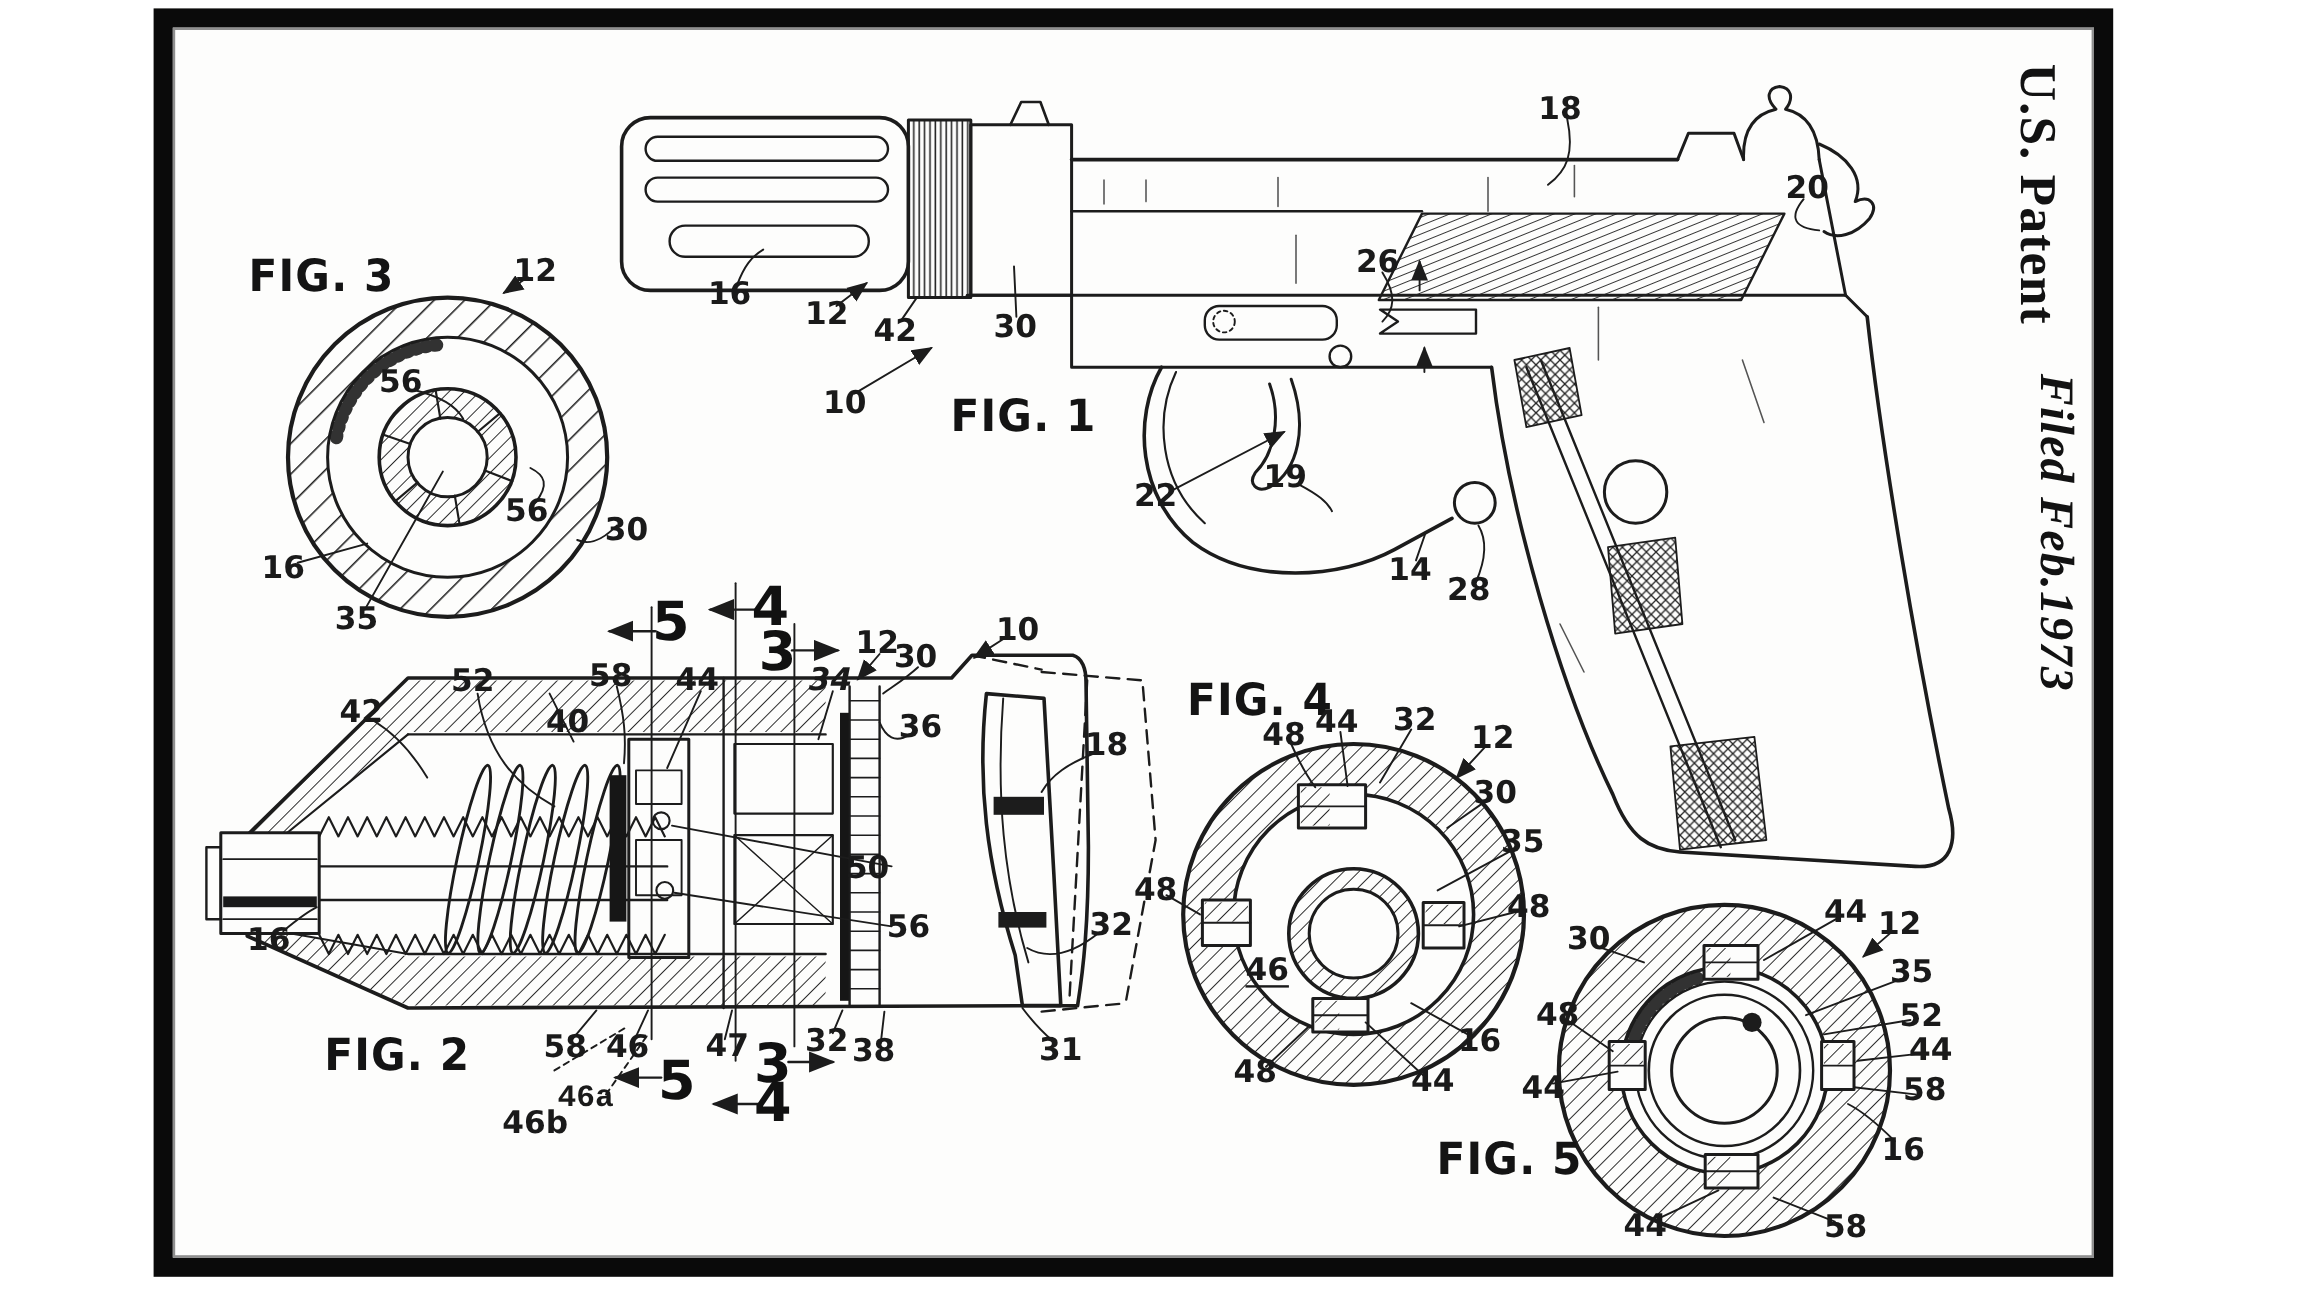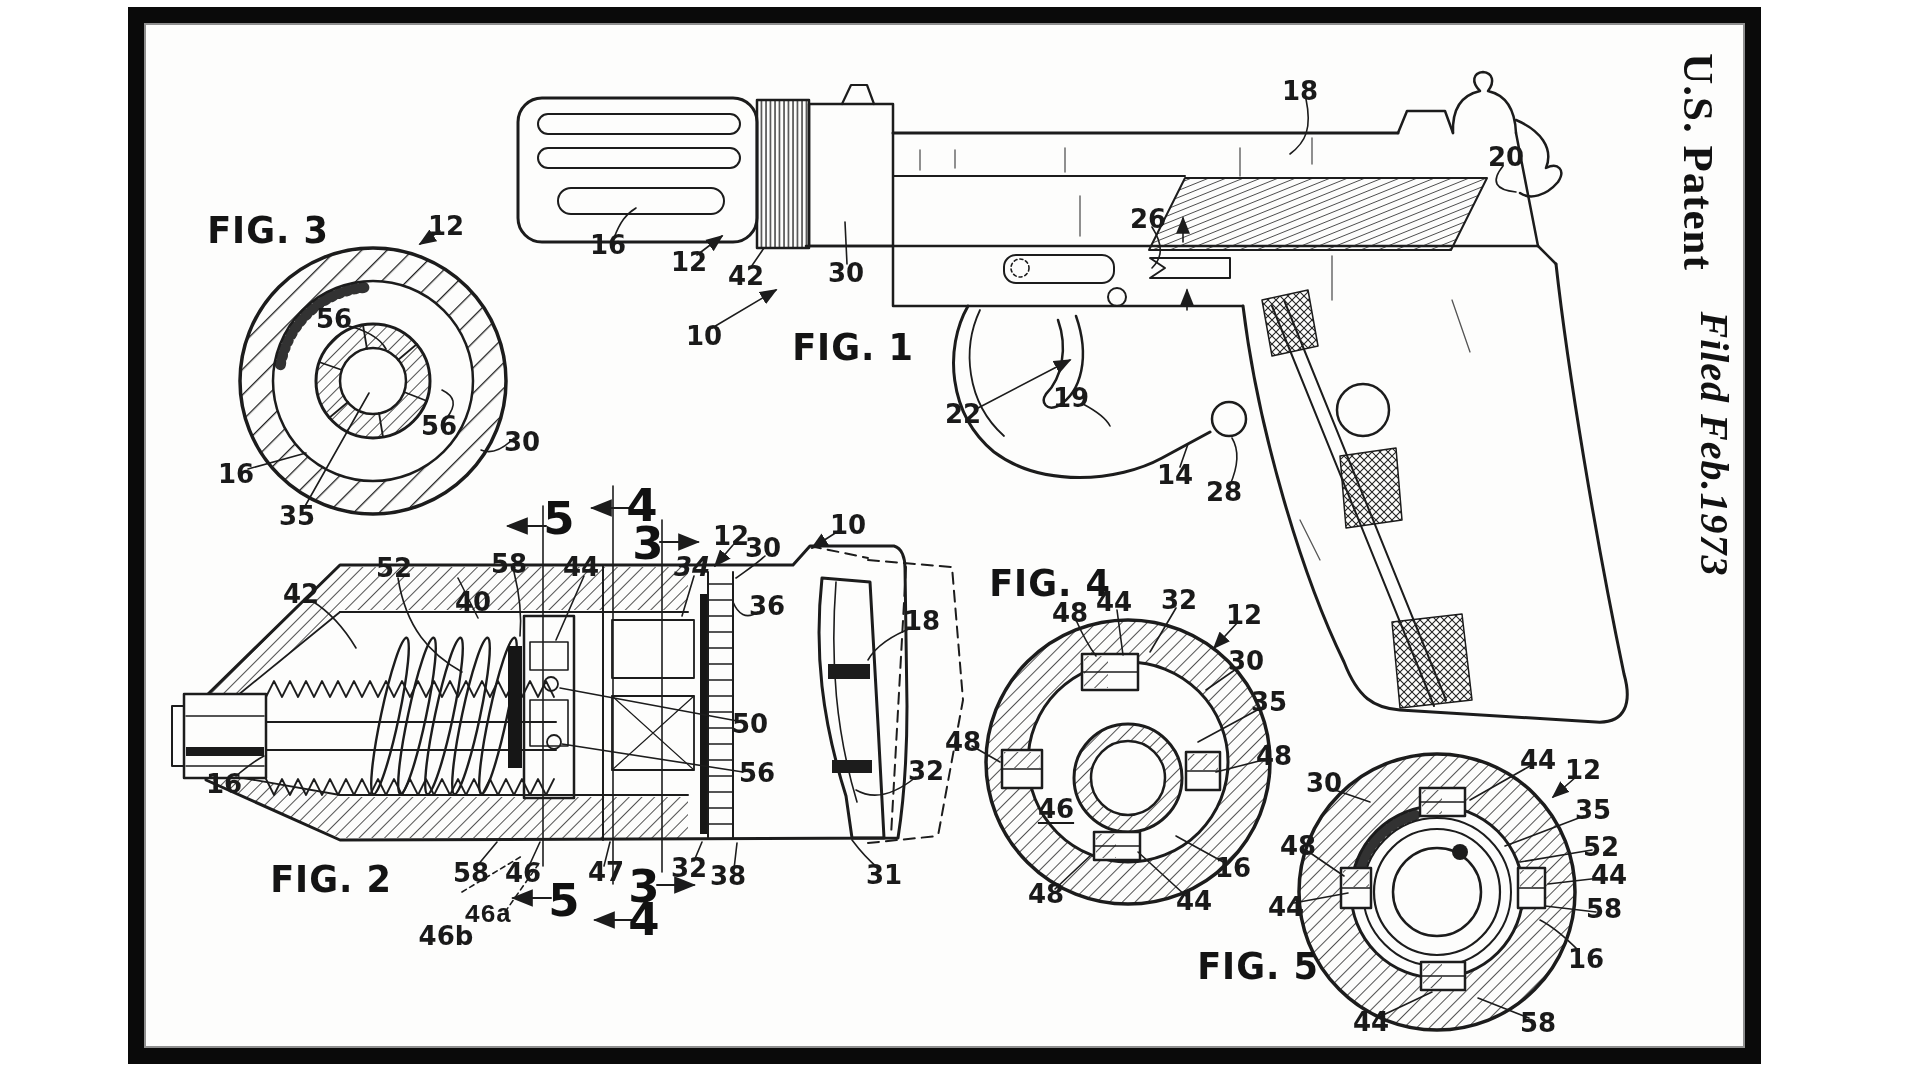--- a/index.html
+++ b/index.html
@@ -349,21 +349,21 @@
       <div class="ref" style="left: 394px; top: 568px;">52</div>
       <div class="ref" style="left: 453px; top: 602px; margin-left: 20px;">40</div>
       <div class="ref" style="left: 509px; top: 564px;">58</div>
       <div class="ref" style="left: 581px; top: 567px;">44</div>
       <div class="ref" style="left: 692px; top: 567px; font-style: italic;">34</div>
       <div class="ref" style="left: 731px; top: 536px;">12</div>
       <div class="ref" style="left: 763px; top: 548px;">30</div>
       <div class="ref" style="left: 848px; top: 525px;">10</div>
       <div class="ref" style="left: 767px; top: 606px;">36</div>
       <div class="ref" style="left: 922px; top: 621px;">18</div>
-      <div class="ref" style="left: 750px; top: 724px; text-align: center;">50</div>
+      <div class="ref" style="left: 723px; top: 724px; text-align: center;">50</div>
       <div class="ref" style="left: 757px; top: 773px;">56</div>
       <div class="ref" style="left: 926px; top: 771px;">32</div>
       <div class="ref" style="left: 224px; top: 784px;">16</div>
       <div class="ref" style="left: 471px; top: 873px;">58</div>
       <div class="ref" style="left: 523px; top: 873px;">46</div>
       <div class="ref" style="left: 606px; top: 872px;">47</div>
       <div class="ref" style="left: 689px; top: 868px;">32</div>
       <div class="ref" style="left: 728px; top: 876px;">38</div>
       <div class="ref" style="left: 884px; top: 875px;">31</div>
       <div class="ref" style="left: 446px; top: 936px;">46b</div>

